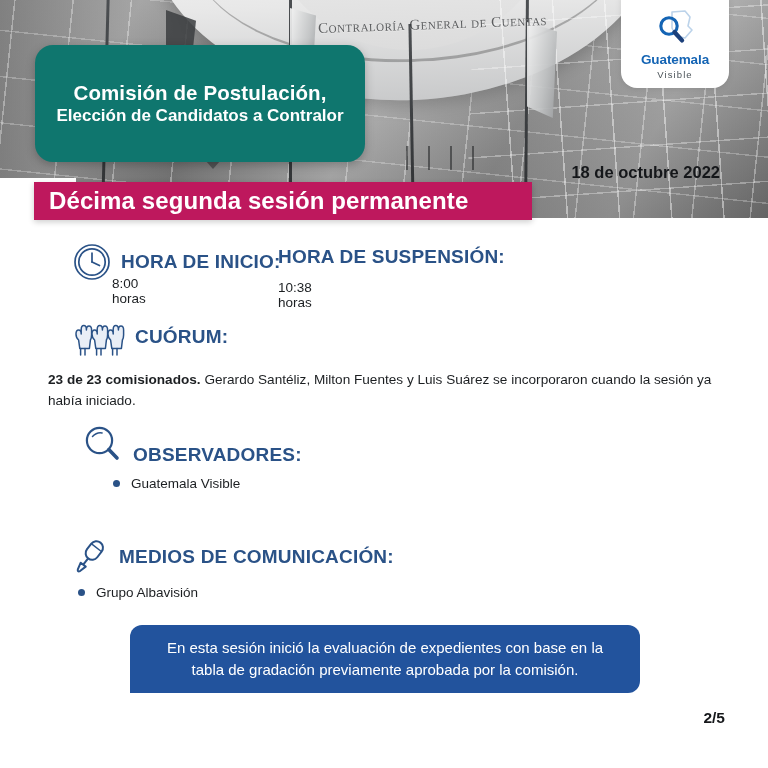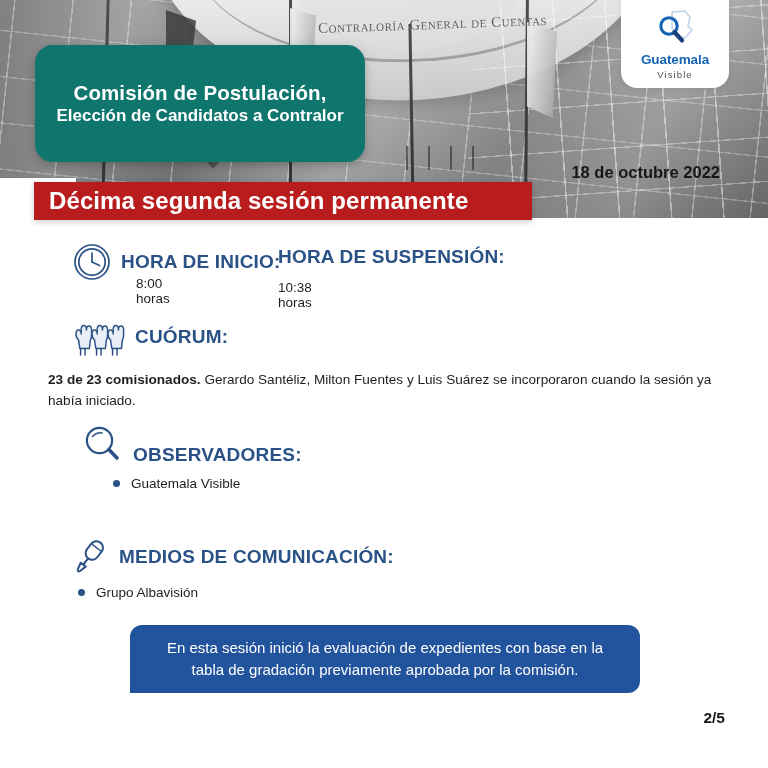--- a/index.html
+++ b/index.html
@@ -117,21 +117,21 @@
     width:0; height:0;
     border-left:8px solid transparent;
     border-right:8px solid transparent;
     border-top:9px solid #4a4c4e;
     opacity:.85;
   }
 
   
   .blue-banner {
     position:absolute; left:34px; top:182px; width:498px; height:38px;
-    background:#b91c1c;
+    background:#be185d;
     display:flex; align-items:center;
     padding-left:15px;
     z-index:5;
     box-shadow:0 2px 6px rgba(0,0,0,.20);
   }
   .blue-banner span {
     color:#ffffff; font-size:24px; font-weight:bold; letter-spacing:.1px;
     white-space:nowrap;
   }
   .date {
@@ -160,21 +160,21 @@
   .sec-title {
     color:#2a5287; font-size:19px; font-weight:bold; letter-spacing:.2px;
     white-space:nowrap;
   }
   .sub-val { font-size:13.5px; color:#1c1f22; }
 
   
   .time-row { position:absolute; left:72px; top:24px; }
   .time-inicio { position:absolute; left:0; top:0; }
   .time-susp  { position:absolute; left:206px; top:4px; }
-  .t-val-inicio { position:absolute; left:64px; top:34px; }
+  .t-val-inicio { position:absolute; left:40px; top:34px; }
   .t-val-susp  { position:absolute; left:206px; top:38px; }
 
   
   .quorum-head { position:absolute; left:72px; top:100px; }
   .quorum-text {
     position:absolute; left:48px; top:152px; width:682px;
     font-size:13.6px; line-height:1.52; color:#1c1f22;
   }
   .quorum-text b { font-weight:bold; }
 

